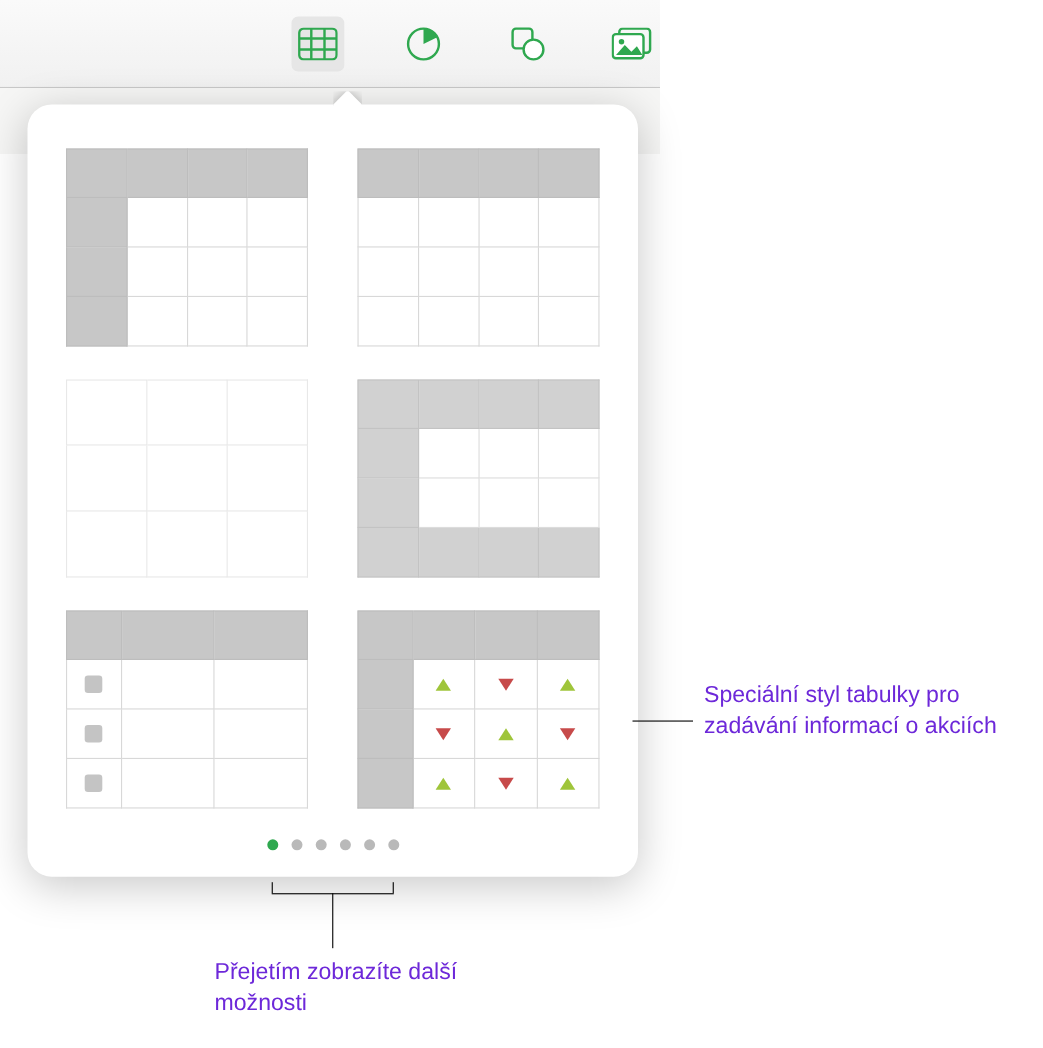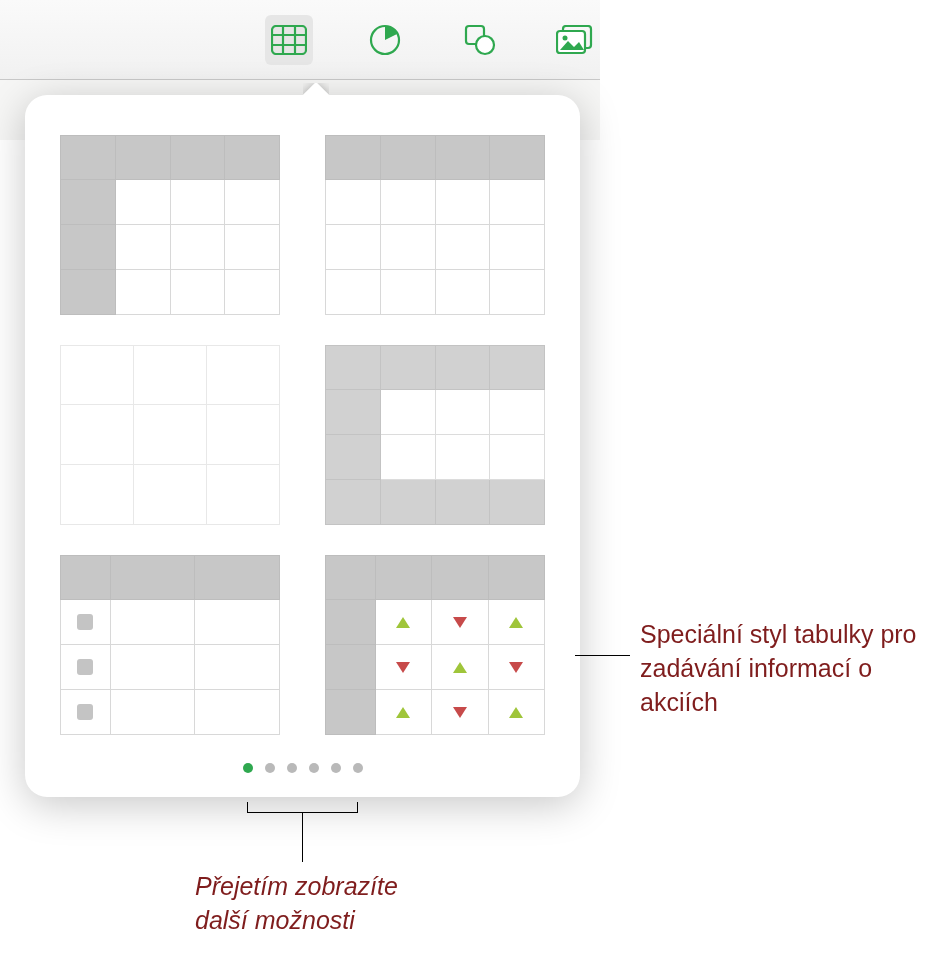--- a/index.html
+++ b/index.html
@@ -149,23 +149,23 @@
   }
   .dot.active { background:#2fa84f; }
 
   
   .callout-line {
     position:absolute;
     background:#000;
   }
   .callout-text {
     position:absolute;
-    font-size:25px;
+    font-size:21px;
     line-height:1.35;
-    color:#7f1d1d;
+    color:#6d28d9;
     max-width: 300px;
   }
 </style>
 </head>
 <body>
 
 <div class="toolbar">
   <div class="tool-btn selected">
     <svg width="36" height="30">
       <rect x="1" y="1" width="34" height="28" rx="4" fill="none" stroke="#2fa84f" stroke-width="2.2"></rect>
@@ -389,13 +389,13 @@
   </div>
 </div>
 
 <div class="callout-line" style="left:575px; top:655px; width:55px; height:1px;"></div>
 <div class="callout-text" style="left:640px; top:618px;">Speciální styl tabulky pro zadávání informací o akciích</div>
 
 <div class="callout-line" style="left:247px; top:802px; width:1px; height:10px;"></div>
 <div class="callout-line" style="left:357px; top:802px; width:1px; height:10px;"></div>
 <div class="callout-line" style="left:247px; top:812px; width:111px; height:1px;"></div>
 <div class="callout-line" style="left:302px; top:812px; width:1px; height:50px;"></div>
-<div class="callout-text" style="left:195px; top:870px; max-width:260px;font-style:italic;">Přejetím zobrazíte další možnosti</div>
+<div class="callout-text" style="left:195px; top:870px; max-width:260px;">Přejetím zobrazíte další možnosti</div>
 
 </body></html>

